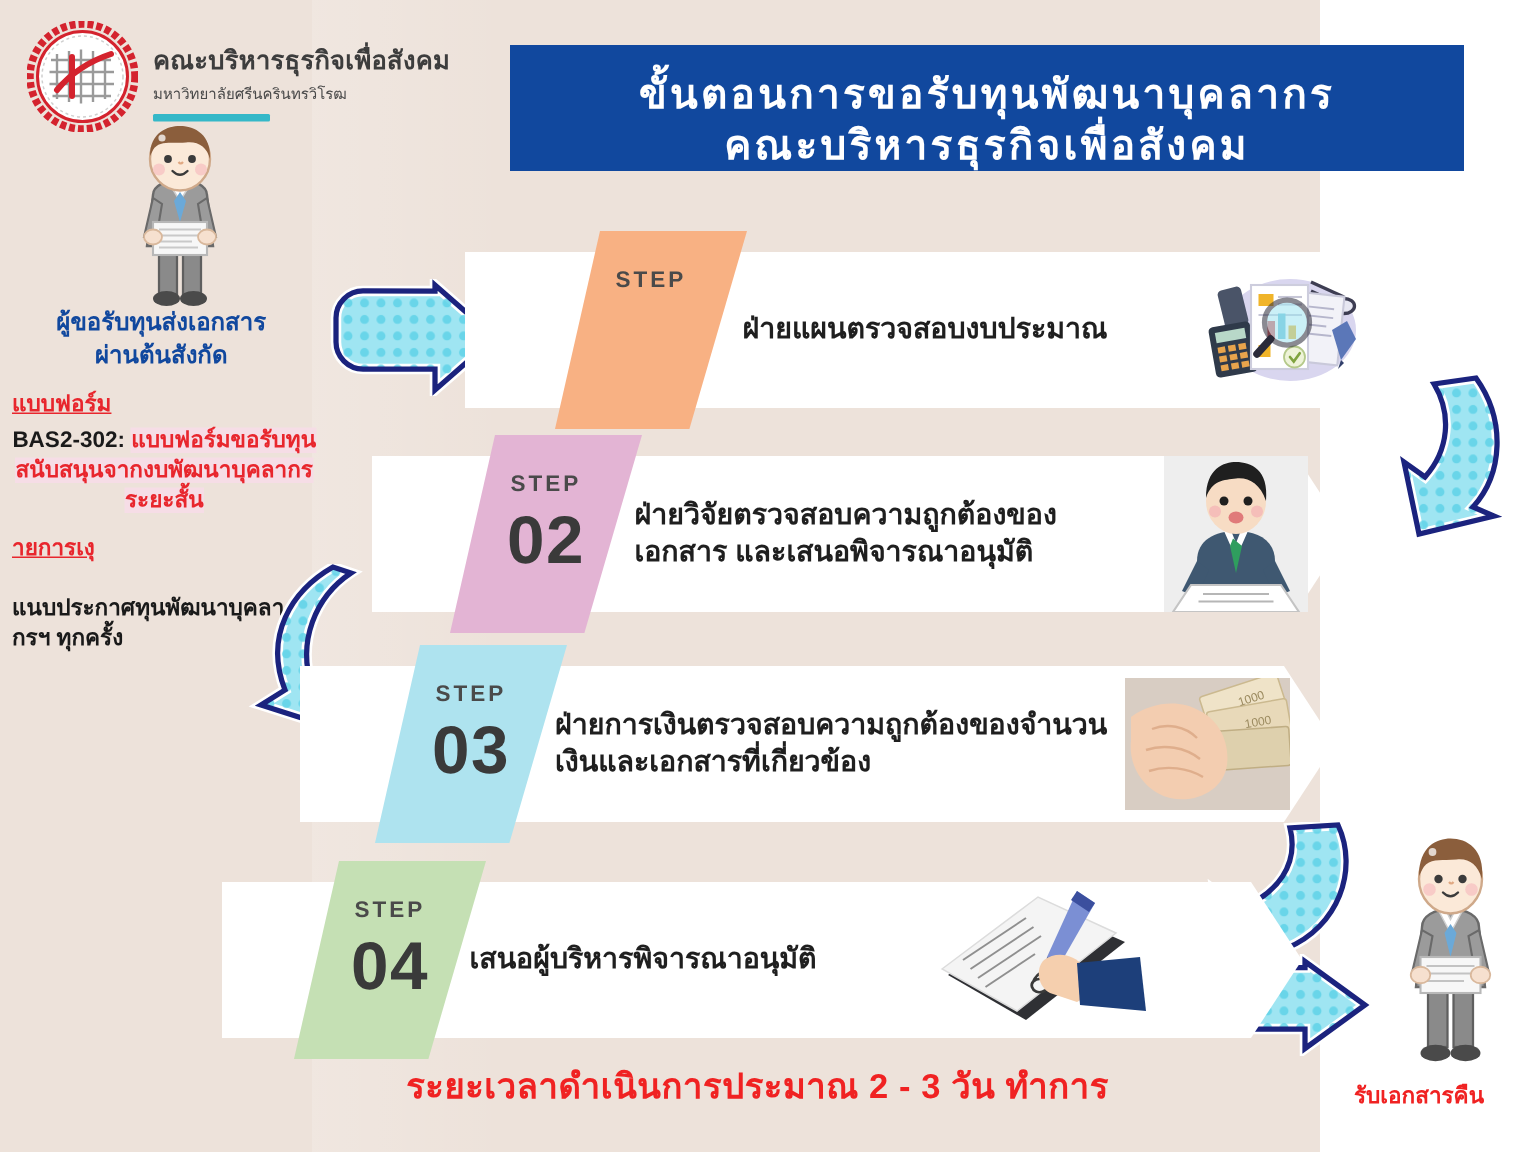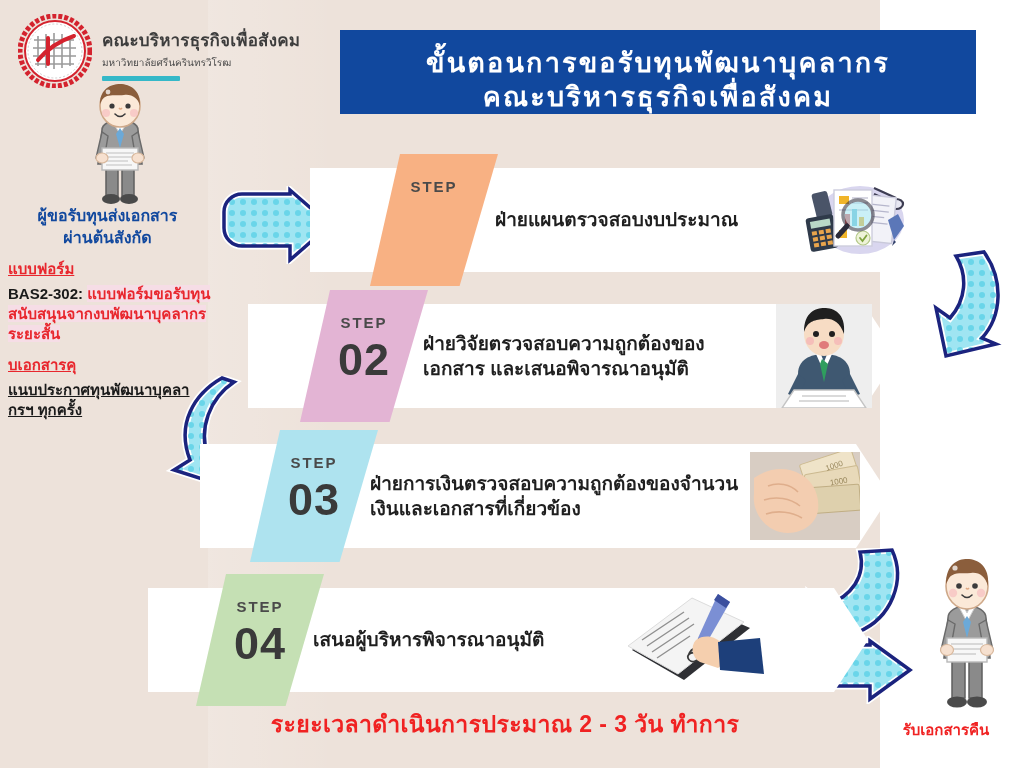--- a/index.html
+++ b/index.html
@@ -45,28 +45,28 @@
   
   .left-col { position: absolute; left: 0; top: 205px; width: 215px; text-align: center; }
   .lc-head {
     color: #11489e; font-weight: bold; font-size: 16px; line-height: 1.35; padding: 0 6px;
   }
   .lc-label {
     margin-top: 9px; text-align: left; padding-left: 8px;
     color: #e8262d; font-weight: bold; font-size: 15px; text-decoration: underline;
   }
   .lc-form-block {
-    margin-top: 3px; text-align: left; padding: 0 4px 0 8px;
+    margin-top: 3px; text-align: center; padding: 0 4px 0 8px;
     font-size: 15px; font-weight: bold; line-height: 1.32;
   }
   .lc-code { color: #1a1a1a; }
   .lc-hl { color: #e8262d; background: #f6dde6; }
   .lc-note-block {
-    margin-top: 3px; text-align: left; padding-left: 8px;
-    color: #1a1a1a; font-weight: bold; font-size: 15px; line-height: 1.35; text-decoration: underline;
+    margin-top: 19px; text-align: left; padding-left: 8px;
+    color: #1a1a1a; font-weight: bold; font-size: 15px; line-height: 1.35;
   }
 
   
   .step { position: absolute; height: 104px; display: block; }
   .step-chev {
     position: absolute; left: 0; top: 0; height: 104px; width: 100%;
     background: #ffffff;
     -webkit-clip-path: polygon(0 0, calc(100% - 34px) 0, 100% 50%, calc(100% - 34px) 100%, 0 100%);
     clip-path: polygon(0 0, calc(100% - 34px) 0, 100% 50%, calc(100% - 34px) 100%, 0 100%);
   }
@@ -207,21 +207,21 @@
   </div>
 
   <div class="left-col">
     <div class="lc-head">ผู้ขอรับทุนส่งเอกสาร</div>
     <div class="lc-head">ผ่านต้นสังกัด</div>
     <div class="lc-label">แบบฟอร์ม</div>
     <div class="lc-form-block">
       <span class="lc-code">BAS2-302:</span>
       <span class="lc-hl">แบบฟอร์มขอรับทุนสนับสนุนจากงบพัฒนาบุคลากรระยะสั้น</span>
     </div>
-    <div class="lc-label">บเอกสารคุ</div>
+    <div class="lc-label">ายการเงุ</div>
     <div class="lc-note-block">แนบประกาศทุนพัฒนาบุคลากรฯ ทุกครั้ง</div>
   </div>
 
   <div class="decor" style="left:216px; top:186px;">
     <svg width="122" height="78" viewBox="0 0 122 78">
       <defs>
         <pattern id="dotsA" width="11" height="11" patternUnits="userSpaceOnUse">
           <circle cx="5" cy="5" r="3" fill="#5fd3e8" opacity=".85"></circle>
         </pattern>
       </defs>

